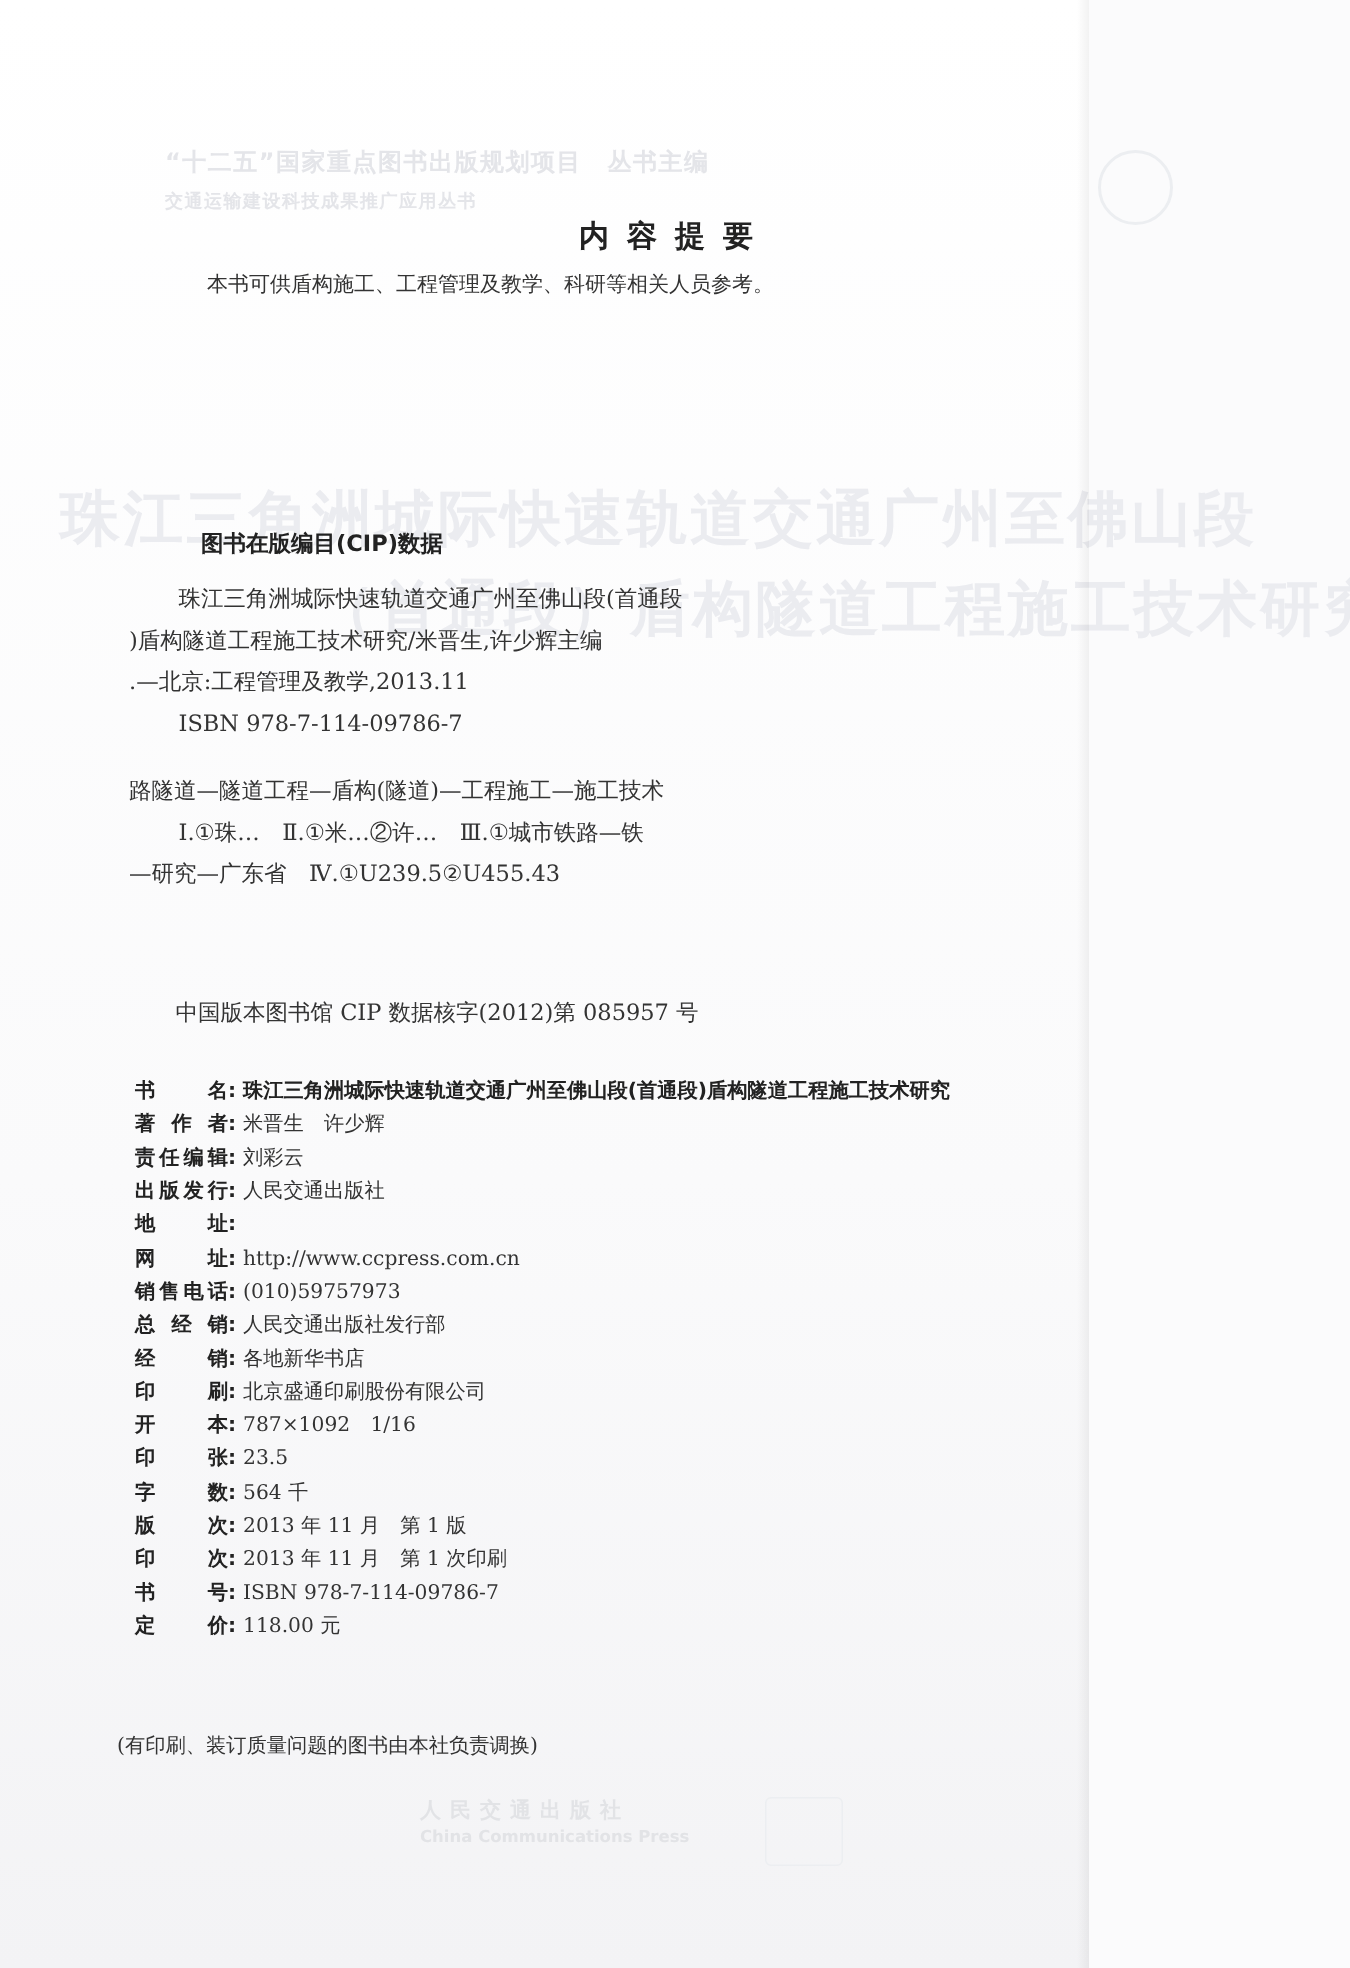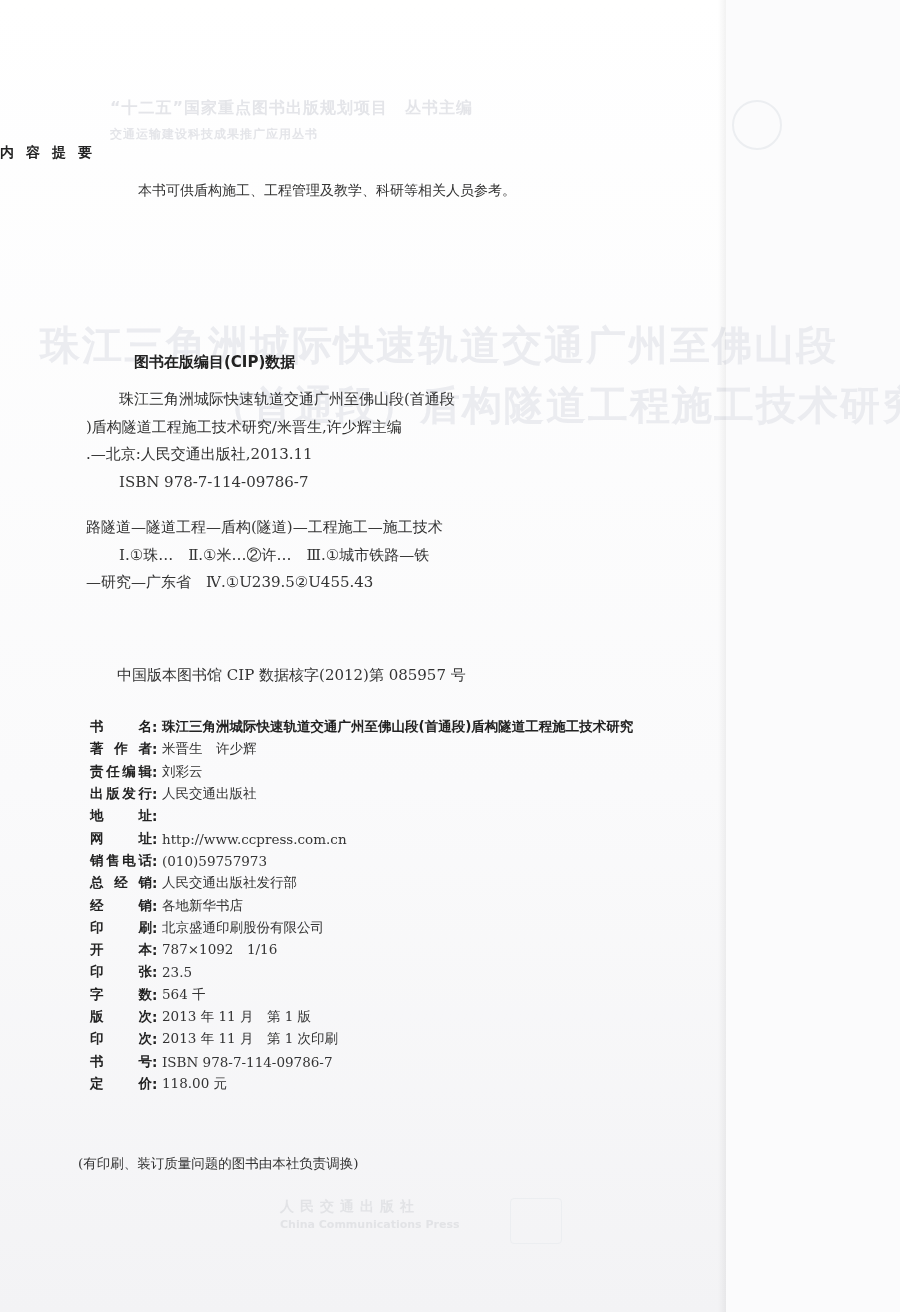--- a/index.html
+++ b/index.html
@@ -48,23 +48,23 @@
       left: 510px; top: 1198px;
       width: 50px; height: 44px;
       border: 1px solid #eceef1;
       border-radius: 4px;
     }
 
     .abstract-title {
       position: absolute;
       left: 0; width: 900px;
       top: 144px;
-      text-align: left;
-      font-family: "DejaVu Sans", sans-serif;
-      font-size: 14px;
+      text-align: center;
+      font-family: "DejaVu Sans", sans-serif;
+      font-size: 20px;
       font-weight: bold;
       letter-spacing: 12px;
       color: #222;
     }
     .abstract {
       position: absolute;
       left: 110px;
       top: 177px;
       width: 700px;
       font-size: 14px;
@@ -170,21 +170,21 @@
 
   <div class="abstract-title">内容提要</div>
   <div class="abstract">
     <p>本书可供盾构施工、工程管理及教学、科研等相关人员参考。</p>
   </div>
 
   <div class="cip-title">图书在版编目(CIP)数据</div>
   <div class="cip-block">
     <div class="line ind">珠江三角洲城际快速轨道交通广州至佛山段(首通段</div>
     <div class="line">)盾构隧道工程施工技术研究/米晋生,许少辉主编</div>
-    <div class="line">.—北京:人民交通出版社,2013.11</div>
+    <div class="line">.—北京:工程管理及教学,2013.11</div>
     <div class="line ind">ISBN 978-7-114-09786-7</div>
     <div class="gap"></div>
     <div class="line">路隧道—隧道工程—盾构(隧道)—工程施工—施工技术</div>
     <div class="line ind">Ⅰ.①珠…　Ⅱ.①米…②许…　Ⅲ.①城市铁路—铁</div>
     <div class="line">—研究—广东省　Ⅳ.①U239.5②U455.43</div>
   </div>
   <div class="cip-number">中国版本图书馆 CIP 数据核字(2012)第 085957 号</div>
 
   <div class="imprint" id="imprint">
       <div class="row first">

